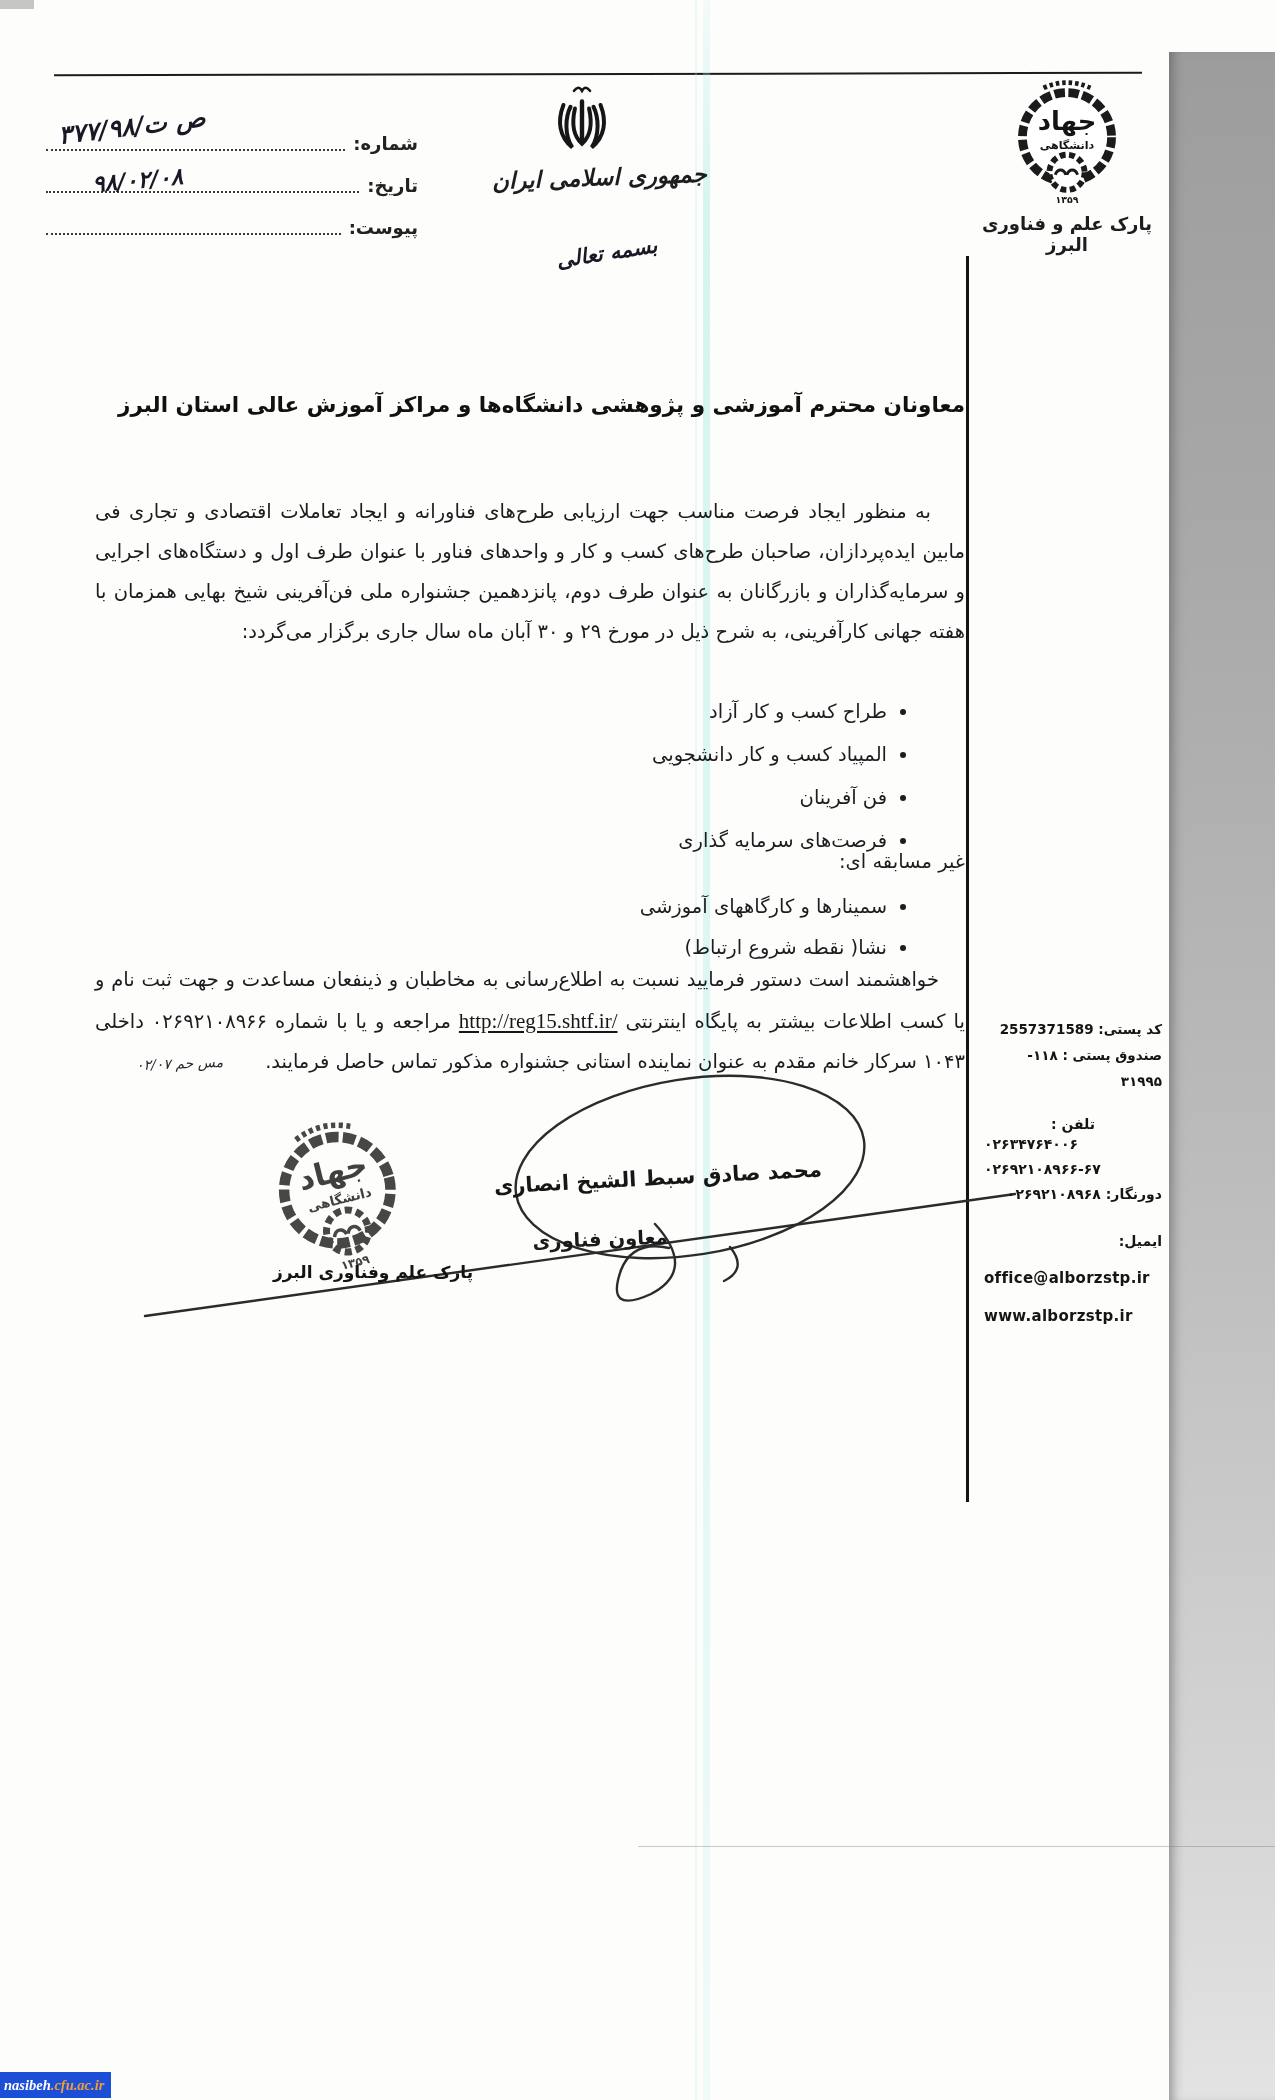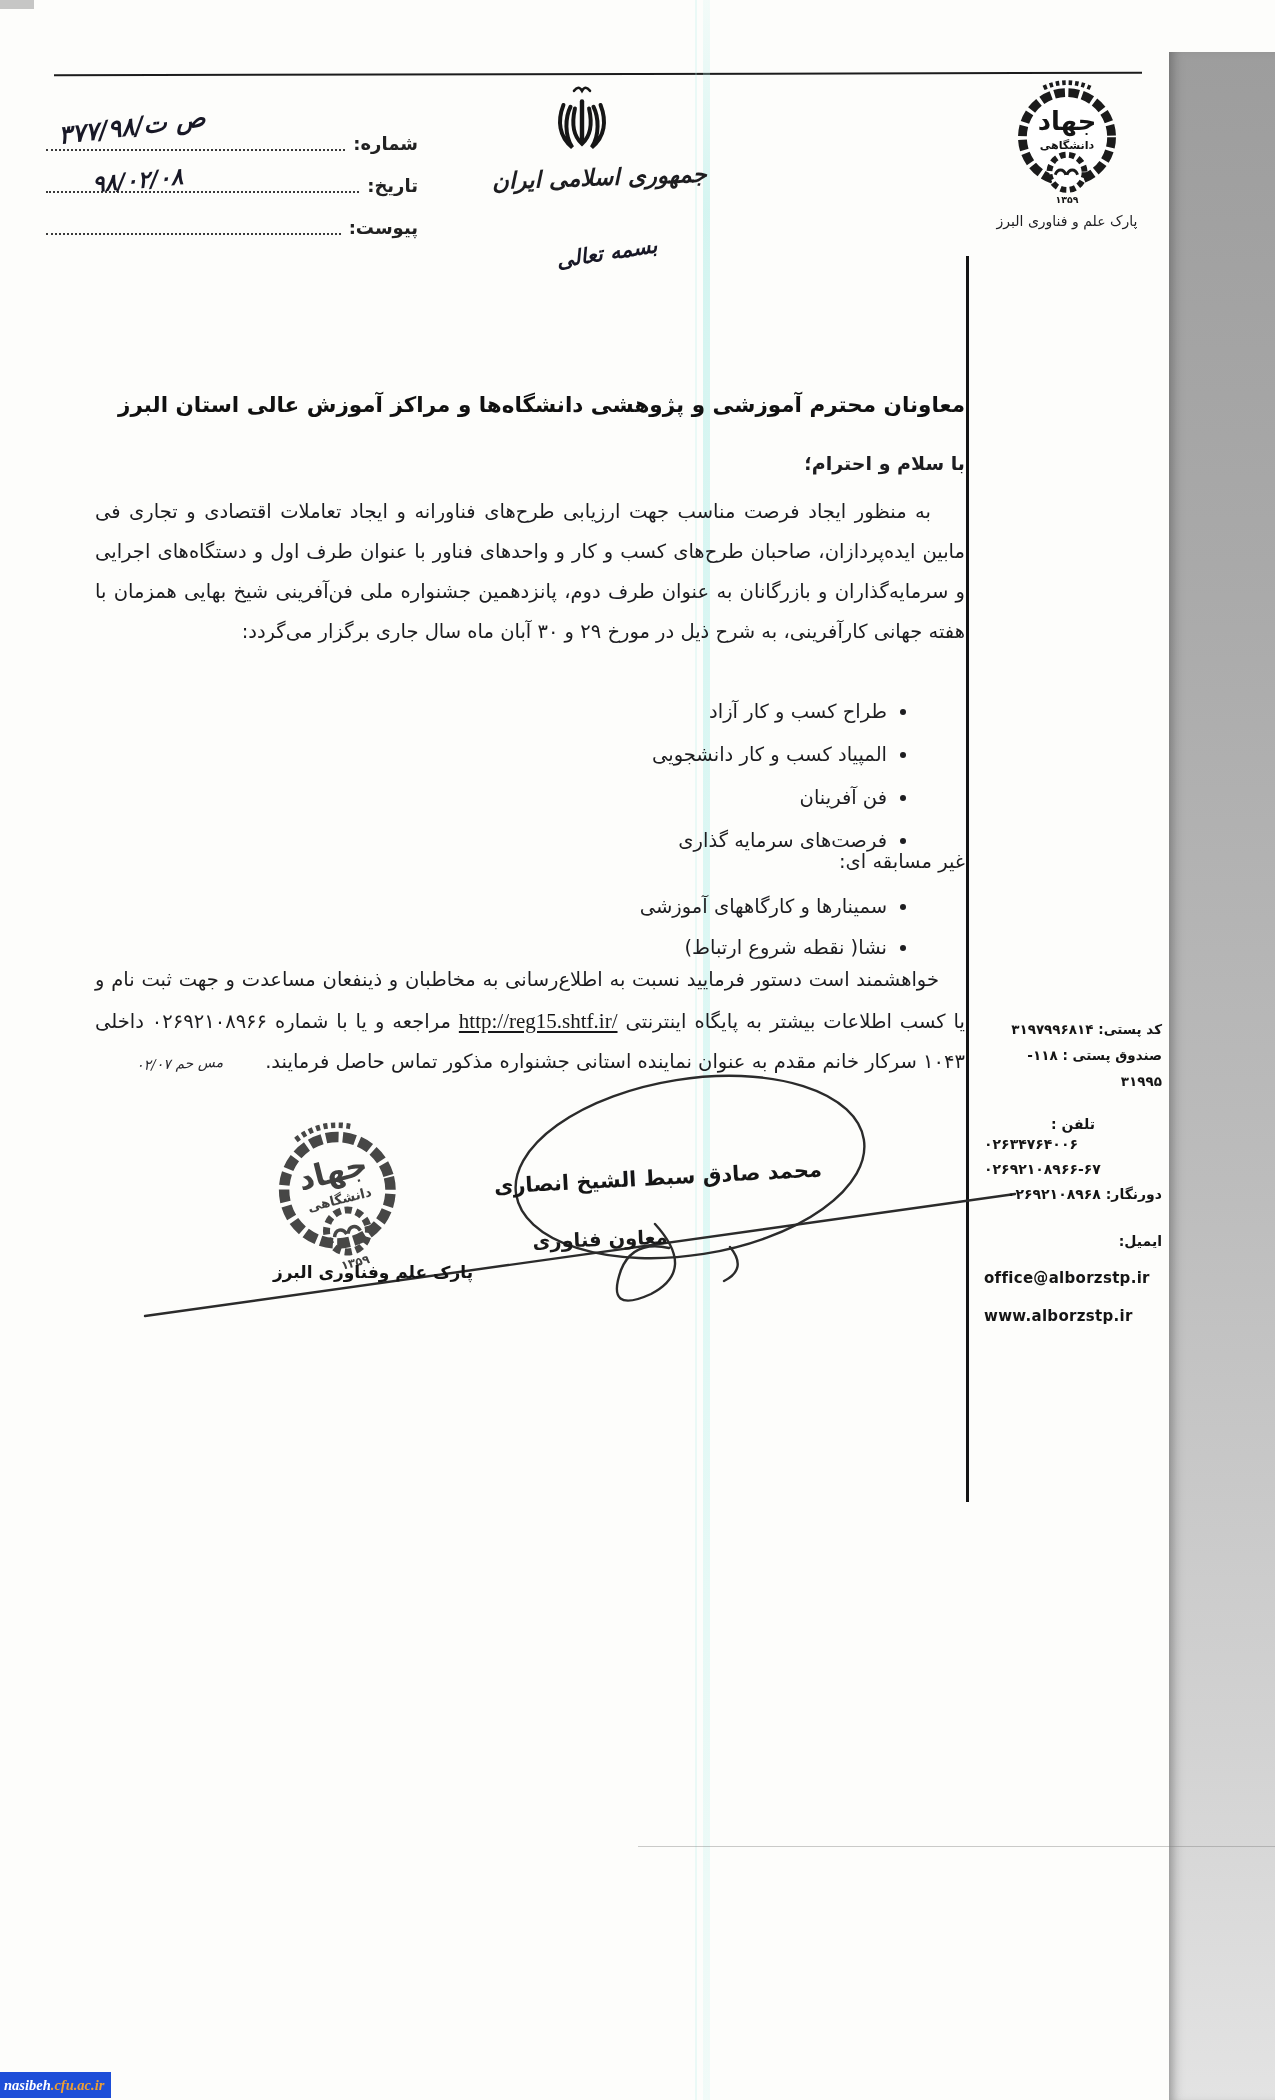--- a/index.html
+++ b/index.html
@@ -27,21 +27,21 @@
   .hw-number{position:absolute;left:58px;top:112px;font-size:25px;transform:rotate(-7deg);letter-spacing:2px;font-weight:600;}
   .hw-date{position:absolute;left:92px;top:166px;font-size:23px;transform:rotate(-5deg);letter-spacing:2px;font-weight:600;}
   
   .emblem{position:absolute;left:492px;top:82px;width:180px;text-align:center;}
   .emblem-title{margin-top:2px;font-family:"DejaVu Serif",serif;font-style:italic;font-weight:bold;
     font-size:23px;transform:rotate(-2deg);white-space:nowrap;}
   .besmellah{position:absolute;left:556px;top:240px;font-family:"DejaVu Serif",serif;font-style:italic;
     font-weight:600;font-size:21px;transform:rotate(-9deg);}
   
   .org-logo{position:absolute;left:968px;top:78px;width:198px;text-align:center;}
-  .org-caption{font-size:14px;font-weight:normal;margin-top:1px;}
+  .org-caption{font-size:18px;font-weight:bold;margin-top:1px;}
   .heading{position:absolute;left:95px;width:870px;font-size:21.5px;font-weight:bold;direction:rtl;
     text-align:right;color:#111;}
   .h1{top:342px;} .h2{top:392px;}
   .salutation{position:absolute;left:95px;top:452px;width:870px;direction:rtl;text-align:right;
     font-size:19px;font-weight:600;}
   .para{position:absolute;left:95px;width:870px;direction:rtl;text-align:justify;font-size:19.5px;color:#1c1c1f;}
   .para1{top:492px;line-height:40px;text-indent:34px;}
   .list-label{position:absolute;left:95px;width:870px;direction:rtl;text-align:right;font-size:19.5px;}
   .lbl1{top:656px;} .lbl2{top:850px;}
   ul.bullets{position:absolute;left:95px;width:792px;margin:0;padding:0 78px 0 0;direction:rtl;
@@ -131,21 +131,20 @@
       <text x="52" y="44" text-anchor="middle" font-size="22" font-weight="bold" fill="#141414">جهاد</text>
       <text x="52" y="60" text-anchor="middle" font-size="9.5" font-weight="bold" fill="#141414">دانشگاهی</text>
       <circle cx="52" cy="80" r="15" fill="#ffffff" stroke="#1b1b1b" stroke-width="5" stroke-dasharray="5 3"></circle>
       <path d="M42 82 a5 7 0 0 1 9 0 M52 82 a5 7 0 0 1 9 0" fill="none" stroke="#1b1b1b" stroke-width="2.5"></path>
       <text x="52" y="106" text-anchor="middle" font-size="8" font-weight="bold" fill="#141414">۱۳۵۹</text>
     </svg>
     <div class="org-caption">پارک علم و فناوری البرز</div>
   </div>
 
   <div class="heading h2">معاونان محترم آموزشی و پژوهشی دانشگاه‌ها و مراکز آموزش عالی استان البرز</div>
-  <div class="salutation">با سلام و احترام؛</div>
 
   <div class="para para1">به منظور ایجاد فرصت مناسب جهت ارزیابی طرح‌های فناورانه و ایجاد تعاملات اقتصادی و تجاری فی مابین ایده‌پردازان، صاحبان طرح‌های کسب و کار و واحدهای فناور با عنوان طرف اول و دستگاه‌های اجرایی و سرمایه‌گذاران و بازرگانان به عنوان طرف دوم، پانزدهمین جشنواره ملی فن‌آفرینی شیخ بهایی همزمان با هفته جهانی کارآفرینی، به شرح ذیل در مورخ ۲۹ و ۳۰ آبان ماه سال جاری برگزار می‌گردد:</div>
 
   <ul class="bullets ul1">
     <li>طراح کسب و کار آزاد</li>
     <li>المپیاد کسب و کار دانشجویی</li>
     <li>فن آفرینان</li>
     <li>فرصت‌های سرمایه گذاری</li>
   </ul>
   <div class="list-label lbl2">غیر مسابقه ای:</div>
@@ -180,21 +179,21 @@
       <text x="52" y="44" text-anchor="middle" font-size="22" font-weight="bold" fill="#262626">جهاد</text>
       <text x="52" y="60" text-anchor="middle" font-size="9.5" font-weight="bold" fill="#262626">دانشگاهی</text>
       <circle cx="52" cy="80" r="15" fill="none" stroke="#2e2e2e" stroke-width="5" stroke-dasharray="5 3"></circle>
       <path d="M42 82 a5 7 0 0 1 9 0 M52 82 a5 7 0 0 1 9 0" fill="none" stroke="#2e2e2e" stroke-width="2.5"></path>
       <text x="52" y="106" text-anchor="middle" font-size="8.5" font-weight="bold" fill="#262626">۱۳۵۹</text>
     </svg>
   </div>
   <div class="stamp-caption">پارک علم وفناوری البرز</div>
 
   <div class="sidebar">
-    <div class="postal">کد پستی: ۳۱۹۷۹۹۶۸۱۴</div>
+    <div class="postal">کد پستی: 2557371589</div>
     <div class="postal" style="margin-top:0;">صندوق پستی : ۱۱۸- ۳۱۹۹۵</div>
     <div class="phone-label">تلفن :</div>
     <div class="phone-num">۰۲۶۳۴۷۶۴۰۰۶</div>
     <div class="phone-num">۰۲۶۹۲۱۰۸۹۶۶-۶۷</div>
     <div class="fax-line">دورنگار: ۰۲۶۹۲۱۰۸۹۶۸</div>
     <div class="email-label">ایمیل:</div>
     <div class="latin email-val">office@alborzstp.ir</div>
     <div class="latin website">www.alborzstp.ir</div>
   </div>
 

